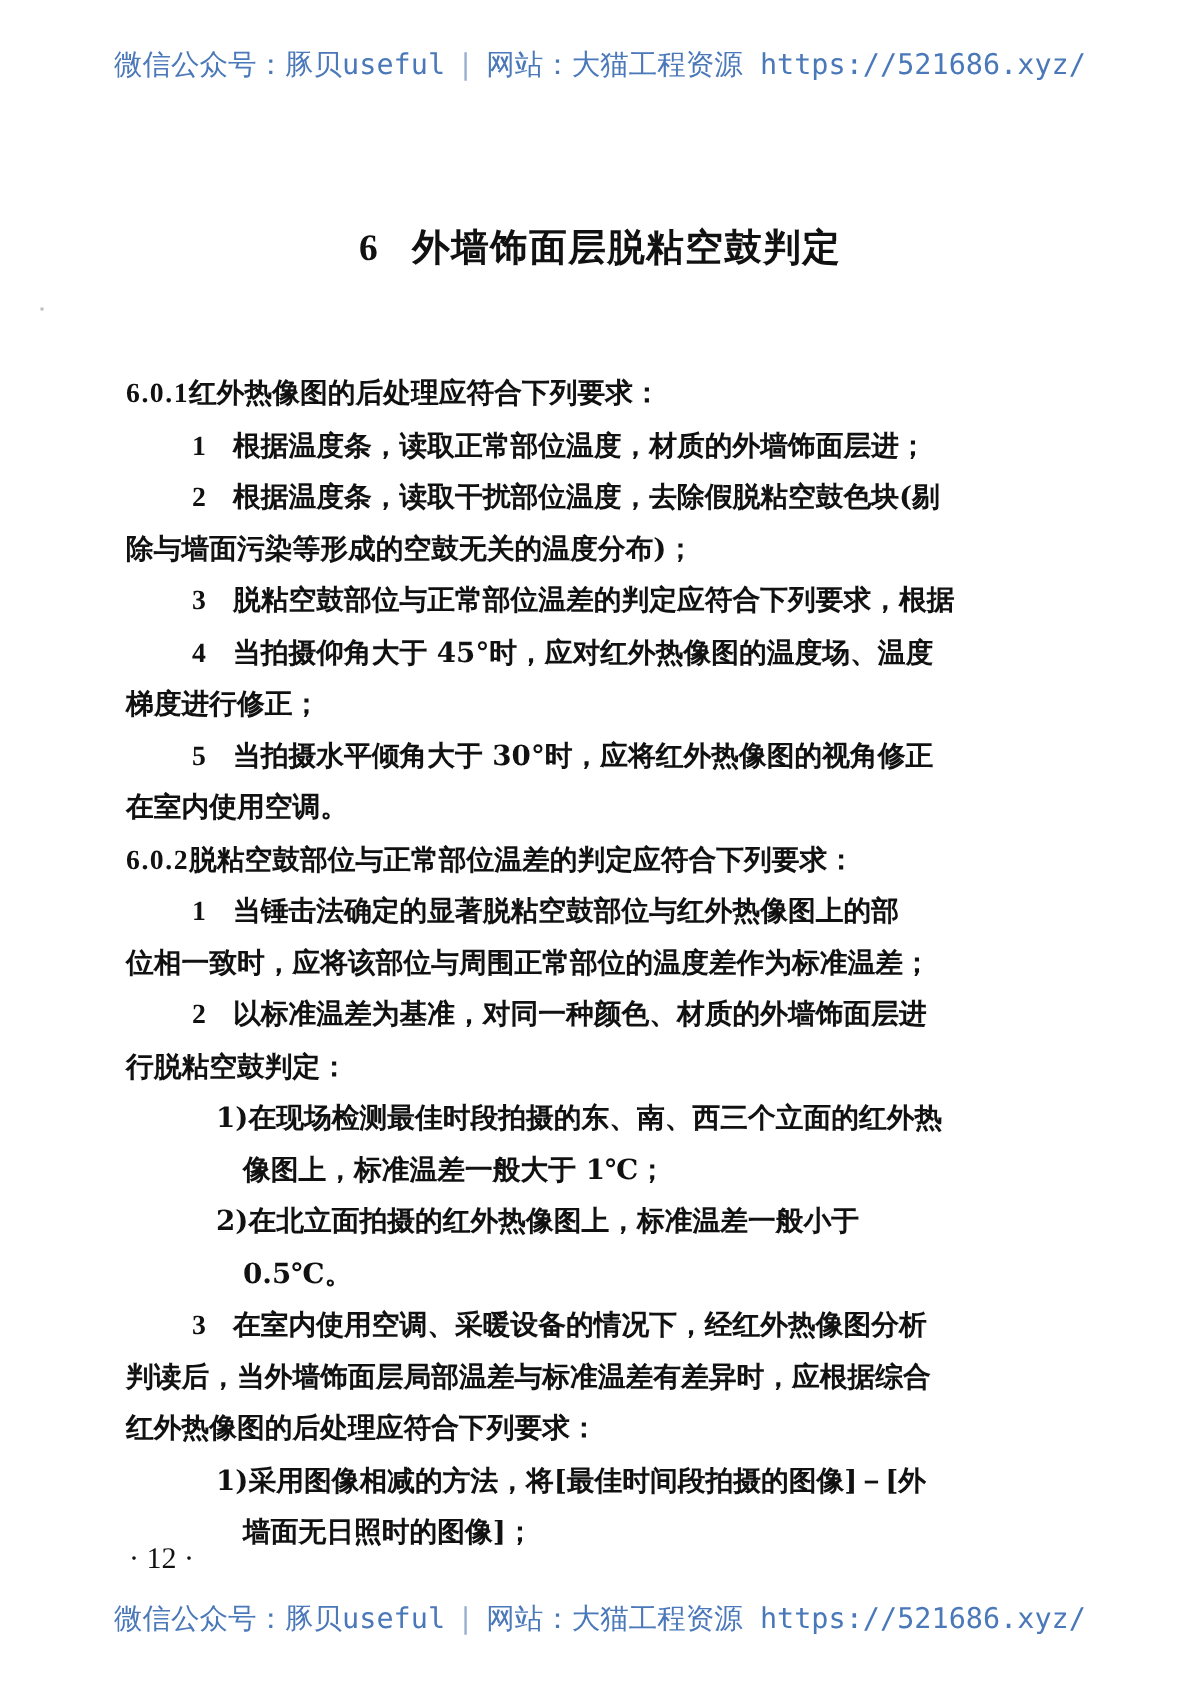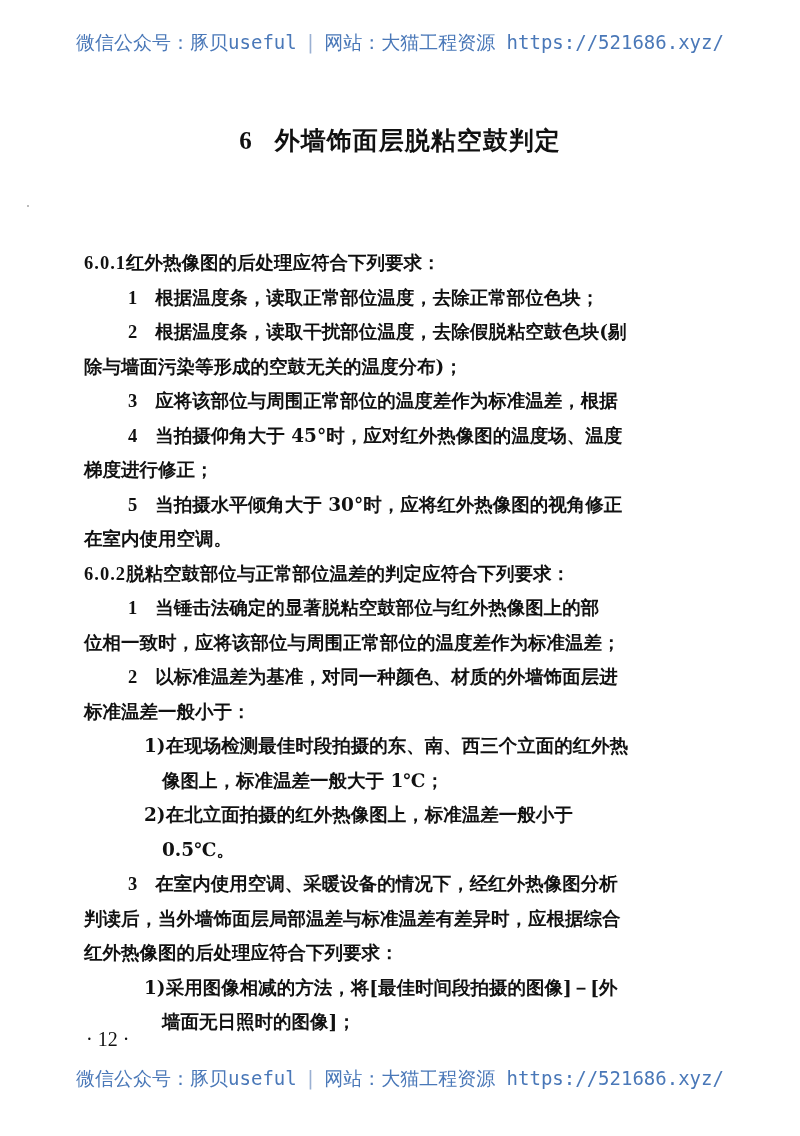--- a/index.html
+++ b/index.html
@@ -4,21 +4,21 @@
 <style>
   html, body { margin: 0; padding: 0; background: #ffffff; }
   body { width: 800px; height: 1136px; position: relative; overflow: hidden;
          font-family: "DejaVu Serif", "Liberation Serif", serif; color: #111; }
   .watermark { position: absolute; left: 0; width: 800px; text-align: center;
                font-family: "DejaVu Sans Mono", "Liberation Mono", monospace;
                font-size: 19px; color: #4a78b8; letter-spacing: 0px; white-space: nowrap; }
   .watermark.top { top: 30px; }
   .watermark.bottom { top: 1066px; }
   .wm-sep { display: inline-block; margin: 0 8px; color: #9ab0d2; }
-  .chapter-title { position: absolute; top: 124px; left: 0; width: 800px; text-align: center;
+  .chapter-title { position: absolute; top: 148px; left: 0; width: 800px; text-align: center;
                    font-size: 25px; font-weight: bold; letter-spacing: 1px; }
   .chapter-title .num { margin-right: 22px; font-family: "Liberation Serif", serif; }
   .dot-mark { position: absolute; left: 27px; top: 205px; width: 2px; height: 2px; background: #bbb; }
   .content { position: absolute; left: 84px; top: 246px; width: 600px;
              font-size: 18.5px; font-weight: bold; line-height: 34.5px; }
   .line { white-space: nowrap; height: 34.5px; }
   .clause-no { font-family: "Liberation Serif", serif; font-weight: bold; letter-spacing: 1px; }
   .item-no { font-family: "Liberation Serif", serif; font-weight: bold; margin-right: 18px; }
   .indent1 { padding-left: 44px; }
   .indent2 { padding-left: 60px; }
@@ -37,36 +37,36 @@
 
 <div class="chapter-title">
   <span class="num">6</span><span>外墙饰面层脱粘空鼓判定</span>
 </div>
 
 <div class="content">
 
   <div class="line">
     <span class="clause-no">6.0.1</span><span>红外热像图的后处理应符合下列要求：</span>
   </div>
-  <div class="line indent1"><span class="item-no">1</span><span>根据温度条，读取正常部位温度，去除正常部位色块；</span></div>
+  <div class="line indent1"><span class="item-no">1</span><span>根据温度条，读取正常部位温度，材质的外墙饰面层进；</span></div>
   <div class="line indent1"><span class="item-no">2</span><span>根据温度条，读取干扰部位温度，去除假脱粘空鼓色块(剔</span></div>
   <div class="line"><span>除与墙面污染等形成的空鼓无关的温度分布)；</span></div>
-  <div class="line indent1"><span class="item-no">3</span><span>应将该部位与周围正常部位的温度差作为标准温差，根据</span></div>
+  <div class="line indent1"><span class="item-no">3</span><span>脱粘空鼓部位与正常部位温差的判定应符合下列要求，根据</span></div>
   <div class="line indent1"><span class="item-no">4</span><span>当拍摄仰角大于 45°时，应对红外热像图的温度场、温度</span></div>
   <div class="line"><span>梯度进行修正；</span></div>
   <div class="line indent1"><span class="item-no">5</span><span>当拍摄水平倾角大于 30°时，应将红外热像图的视角修正</span></div>
   <div class="line"><span>在室内使用空调。</span></div>
 
   <div class="line">
     <span class="clause-no">6.0.2</span><span>脱粘空鼓部位与正常部位温差的判定应符合下列要求：</span>
   </div>
   <div class="line indent1"><span class="item-no">1</span><span>当锤击法确定的显著脱粘空鼓部位与红外热像图上的部</span></div>
   <div class="line"><span>位相一致时，应将该部位与周围正常部位的温度差作为标准温差；</span></div>
   <div class="line indent1"><span class="item-no">2</span><span>以标准温差为基准，对同一种颜色、材质的外墙饰面层进</span></div>
-  <div class="line"><span>标准温差一般小于：</span></div>
+  <div class="line"><span>行脱粘空鼓判定：</span></div>
   <div class="line indent2"><span>1)</span><span>在现场检测最佳时段拍摄的东、南、西三个立面的红外热</span></div>
   <div class="line indent3"><span>像图上，标准温差一般大于 1℃；</span></div>
   <div class="line indent2"><span>2)</span><span>在北立面拍摄的红外热像图上，标准温差一般小于</span></div>
   <div class="line indent3"><span>0.5℃。</span></div>
   <div class="line indent1"><span class="item-no">3</span><span>在室内使用空调、采暖设备的情况下，经红外热像图分析</span></div>
   <div class="line"><span>判读后，当外墙饰面层局部温差与标准温差有差异时，应根据综合</span></div>
   <div class="line"><span>红外热像图的后处理应符合下列要求：</span></div>
   <div class="line indent2"><span>1)</span><span>采用图像相减的方法，将[最佳时间段拍摄的图像]－[外</span></div>
   <div class="line indent3"><span>墙面无日照时的图像]；</span></div>
 </div>

